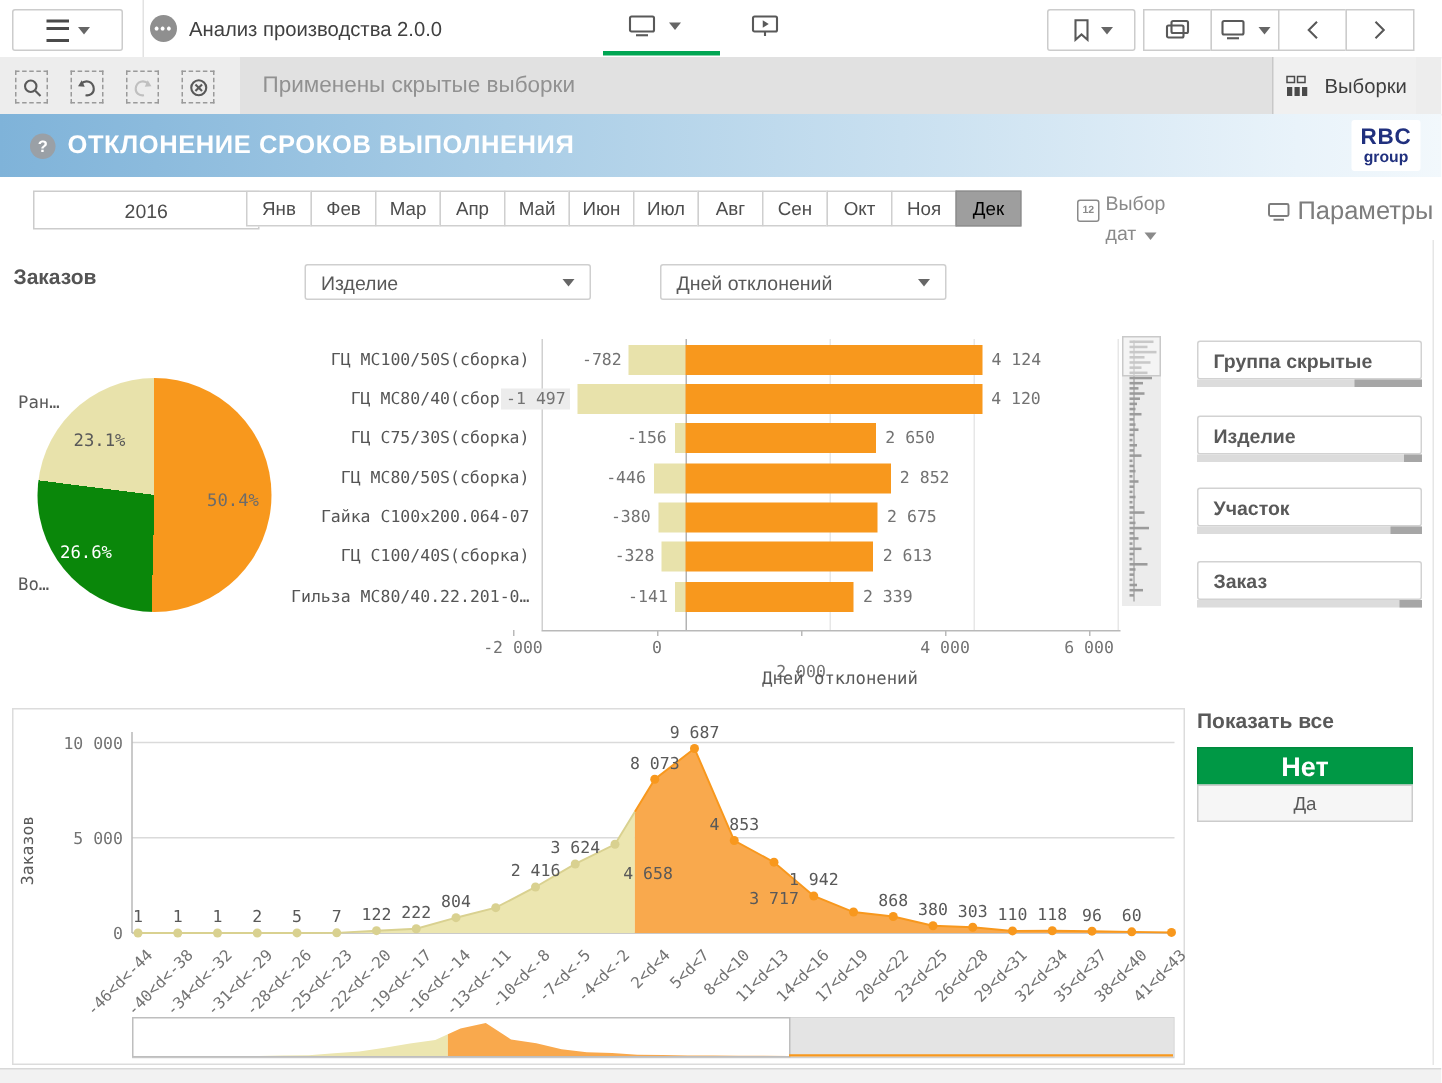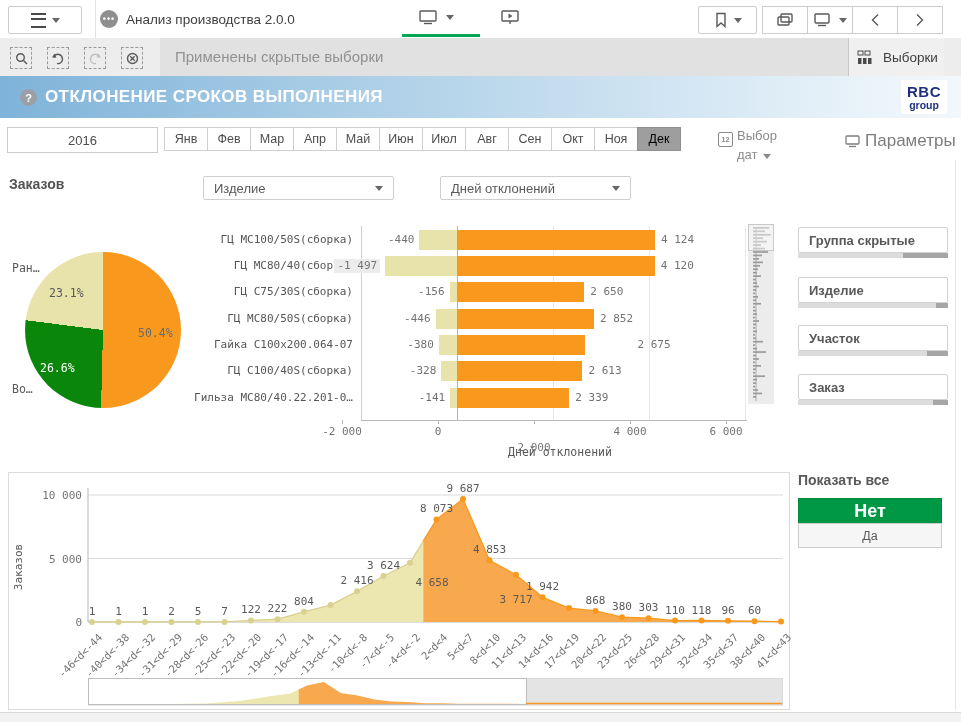--- a/index.html
+++ b/index.html
@@ -44,21 +44,21 @@
   #sheet-header{left:0;top:76px;width:961px;height:42px;background:linear-gradient(90deg,#7fb3d9 0%,#a9cde6 35%,#e9f3fa 90%,#f2f8fc 100%);}
   #help-icon{left:20px;top:89px;width:17px;height:17px;border-radius:50%;background:#9aa0a6;color:#fff;
              display:flex;align-items:center;justify-content:center;font-size:11px;font-weight:bold;}
   #sheet-title{left:45px;top:87px;font-size:17px;font-weight:bold;color:#fff;letter-spacing:.4px;}
   #logo{left:901px;top:80px;width:46px;height:34px;background:#fff;border-radius:2px;display:flex;flex-direction:column;
         align-items:center;justify-content:center;color:#20307e;line-height:1;}
   #logo .l1{font-size:15px;font-weight:800;letter-spacing:.5px;}
   #logo .l2{font-size:10.5px;font-weight:800;margin-top:1px;}
 
   
-  #year-box{left:7px;top:127px;width:149px;height:24px;border:1px solid #ccc;background:#fff;
+  #year-box{left:22px;top:127px;width:149px;height:24px;border:1px solid #ccc;background:#fff;
             display:flex;align-items:center;justify-content:center;font-size:13px;color:#4d4d4d;}
   #months{left:165px;top:127px;display:flex;}
   .month{width:44px;height:24px;border:1px solid #cfcfcf;margin-left:-1px;background:#fff;display:flex;
          align-items:center;justify-content:center;font-size:12.5px;color:#4d4d4d;box-sizing:border-box;}
   .month.sel{background:#9e9e9e;border-color:#8f8f8f;color:#000000;z-index:1;}
   #datepick{left:718px;top:128px;width:80px;color:#8a8a8a;font-size:13px;line-height:16px;}
   .cal-ico{display:inline-block;width:13px;height:13px;border:1.5px solid #8a8a8a;border-radius:2px;font-size:7px;
            text-align:center;line-height:13px;vertical-align:-2px;margin-right:4px;color:#8a8a8a;font-weight:bold;}
   .tri-sm{display:inline-block;width:0;height:0;border-left:4px solid transparent;border-right:4px solid transparent;
           border-top:5px solid #8a8a8a;margin-left:6px;}
@@ -290,38 +290,38 @@
     <div class="bar-cat" style="top: 164.6px;">Гильза МС80/40.22.201-0…</div>
   </div>
 <div id="bar-plot" class="abs">
     <div class="vgrid first" style="left: 0px;"></div>
     <div class="vgrid zero" style="left: 96px;"></div>
     <div class="vgrid" style="left: 192px;"></div>
     <div class="vgrid" style="left: 288px;"></div>
     <div class="vgrid" style="left: 384px;"></div>
     <div class="hbar neg" style="left: 58.464px; top: 3.5px; width: 37.536px;"></div>
     <div class="hbar pos" style="left: 96px; top: 3.5px; width: 197.952px;"></div>
-    <div class="bar-val mono" style="top: 6.5px; right: 332.536px;">-440</div>
+    <div class="bar-val mono" style="top: 6.5px; right: 332.536px;">-782</div>
     <div class="bar-val mono" style="left: 299.952px; top: 6.5px;">4 124</div>
     <div class="hbar neg" style="left: 24.144px; top: 29.85px; width: 71.856px;"></div>
     <div class="hbar pos" style="left: 96px; top: 29.85px; width: 197.76px;"></div>
     <div class="bar-val mono boxed" style="top: 32.85px; right: 366.856px;">-1 497</div>
     <div class="bar-val mono" style="left: 299.76px; top: 32.85px;">4 120</div>
     <div class="hbar neg" style="left: 88.512px; top: 56.2px; width: 7.488px;"></div>
     <div class="hbar pos" style="left: 96px; top: 56.2px; width: 127.2px;"></div>
     <div class="bar-val mono" style="top: 59.2px; right: 302.488px;">-156</div>
     <div class="bar-val mono" style="left: 229.2px; top: 59.2px;">2 650</div>
     <div class="hbar neg" style="left: 74.592px; top: 82.55px; width: 21.408px;"></div>
     <div class="hbar pos" style="left: 96px; top: 82.55px; width: 136.896px;"></div>
     <div class="bar-val mono" style="top: 85.55px; right: 316.408px;">-446</div>
     <div class="bar-val mono" style="left: 238.896px; top: 85.55px;">2 852</div>
     <div class="hbar neg" style="left: 77.76px; top: 108.9px; width: 18.24px;"></div>
     <div class="hbar pos" style="left: 96px; top: 108.9px; width: 128.4px;"></div>
     <div class="bar-val mono" style="top: 111.9px; right: 313.24px;">-380</div>
-    <div class="bar-val mono" style="left: 230.4px; top: 111.9px; margin-left: 46px;">2 675</div>
+    <div class="bar-val mono" style="left: 230.4px; top: 111.9px;">2 675</div>
     <div class="hbar neg" style="left: 80.256px; top: 135.25px; width: 15.744px;"></div>
     <div class="hbar pos" style="left: 96px; top: 135.25px; width: 125.424px;"></div>
     <div class="bar-val mono" style="top: 138.25px; right: 310.744px;">-328</div>
     <div class="bar-val mono" style="left: 227.424px; top: 138.25px;">2 613</div>
     <div class="hbar neg" style="left: 89.232px; top: 161.6px; width: 6.768px;"></div>
     <div class="hbar pos" style="left: 96px; top: 161.6px; width: 112.272px;"></div>
     <div class="bar-val mono" style="top: 164.6px; right: 301.768px;">-141</div>
     <div class="bar-val mono" style="left: 214.272px; top: 164.6px;">2 339</div>
   </div>
 <div id="bar-axis" class="abs" style="left:342px;top:0;width:386px;height:693px;pointer-events:none">

